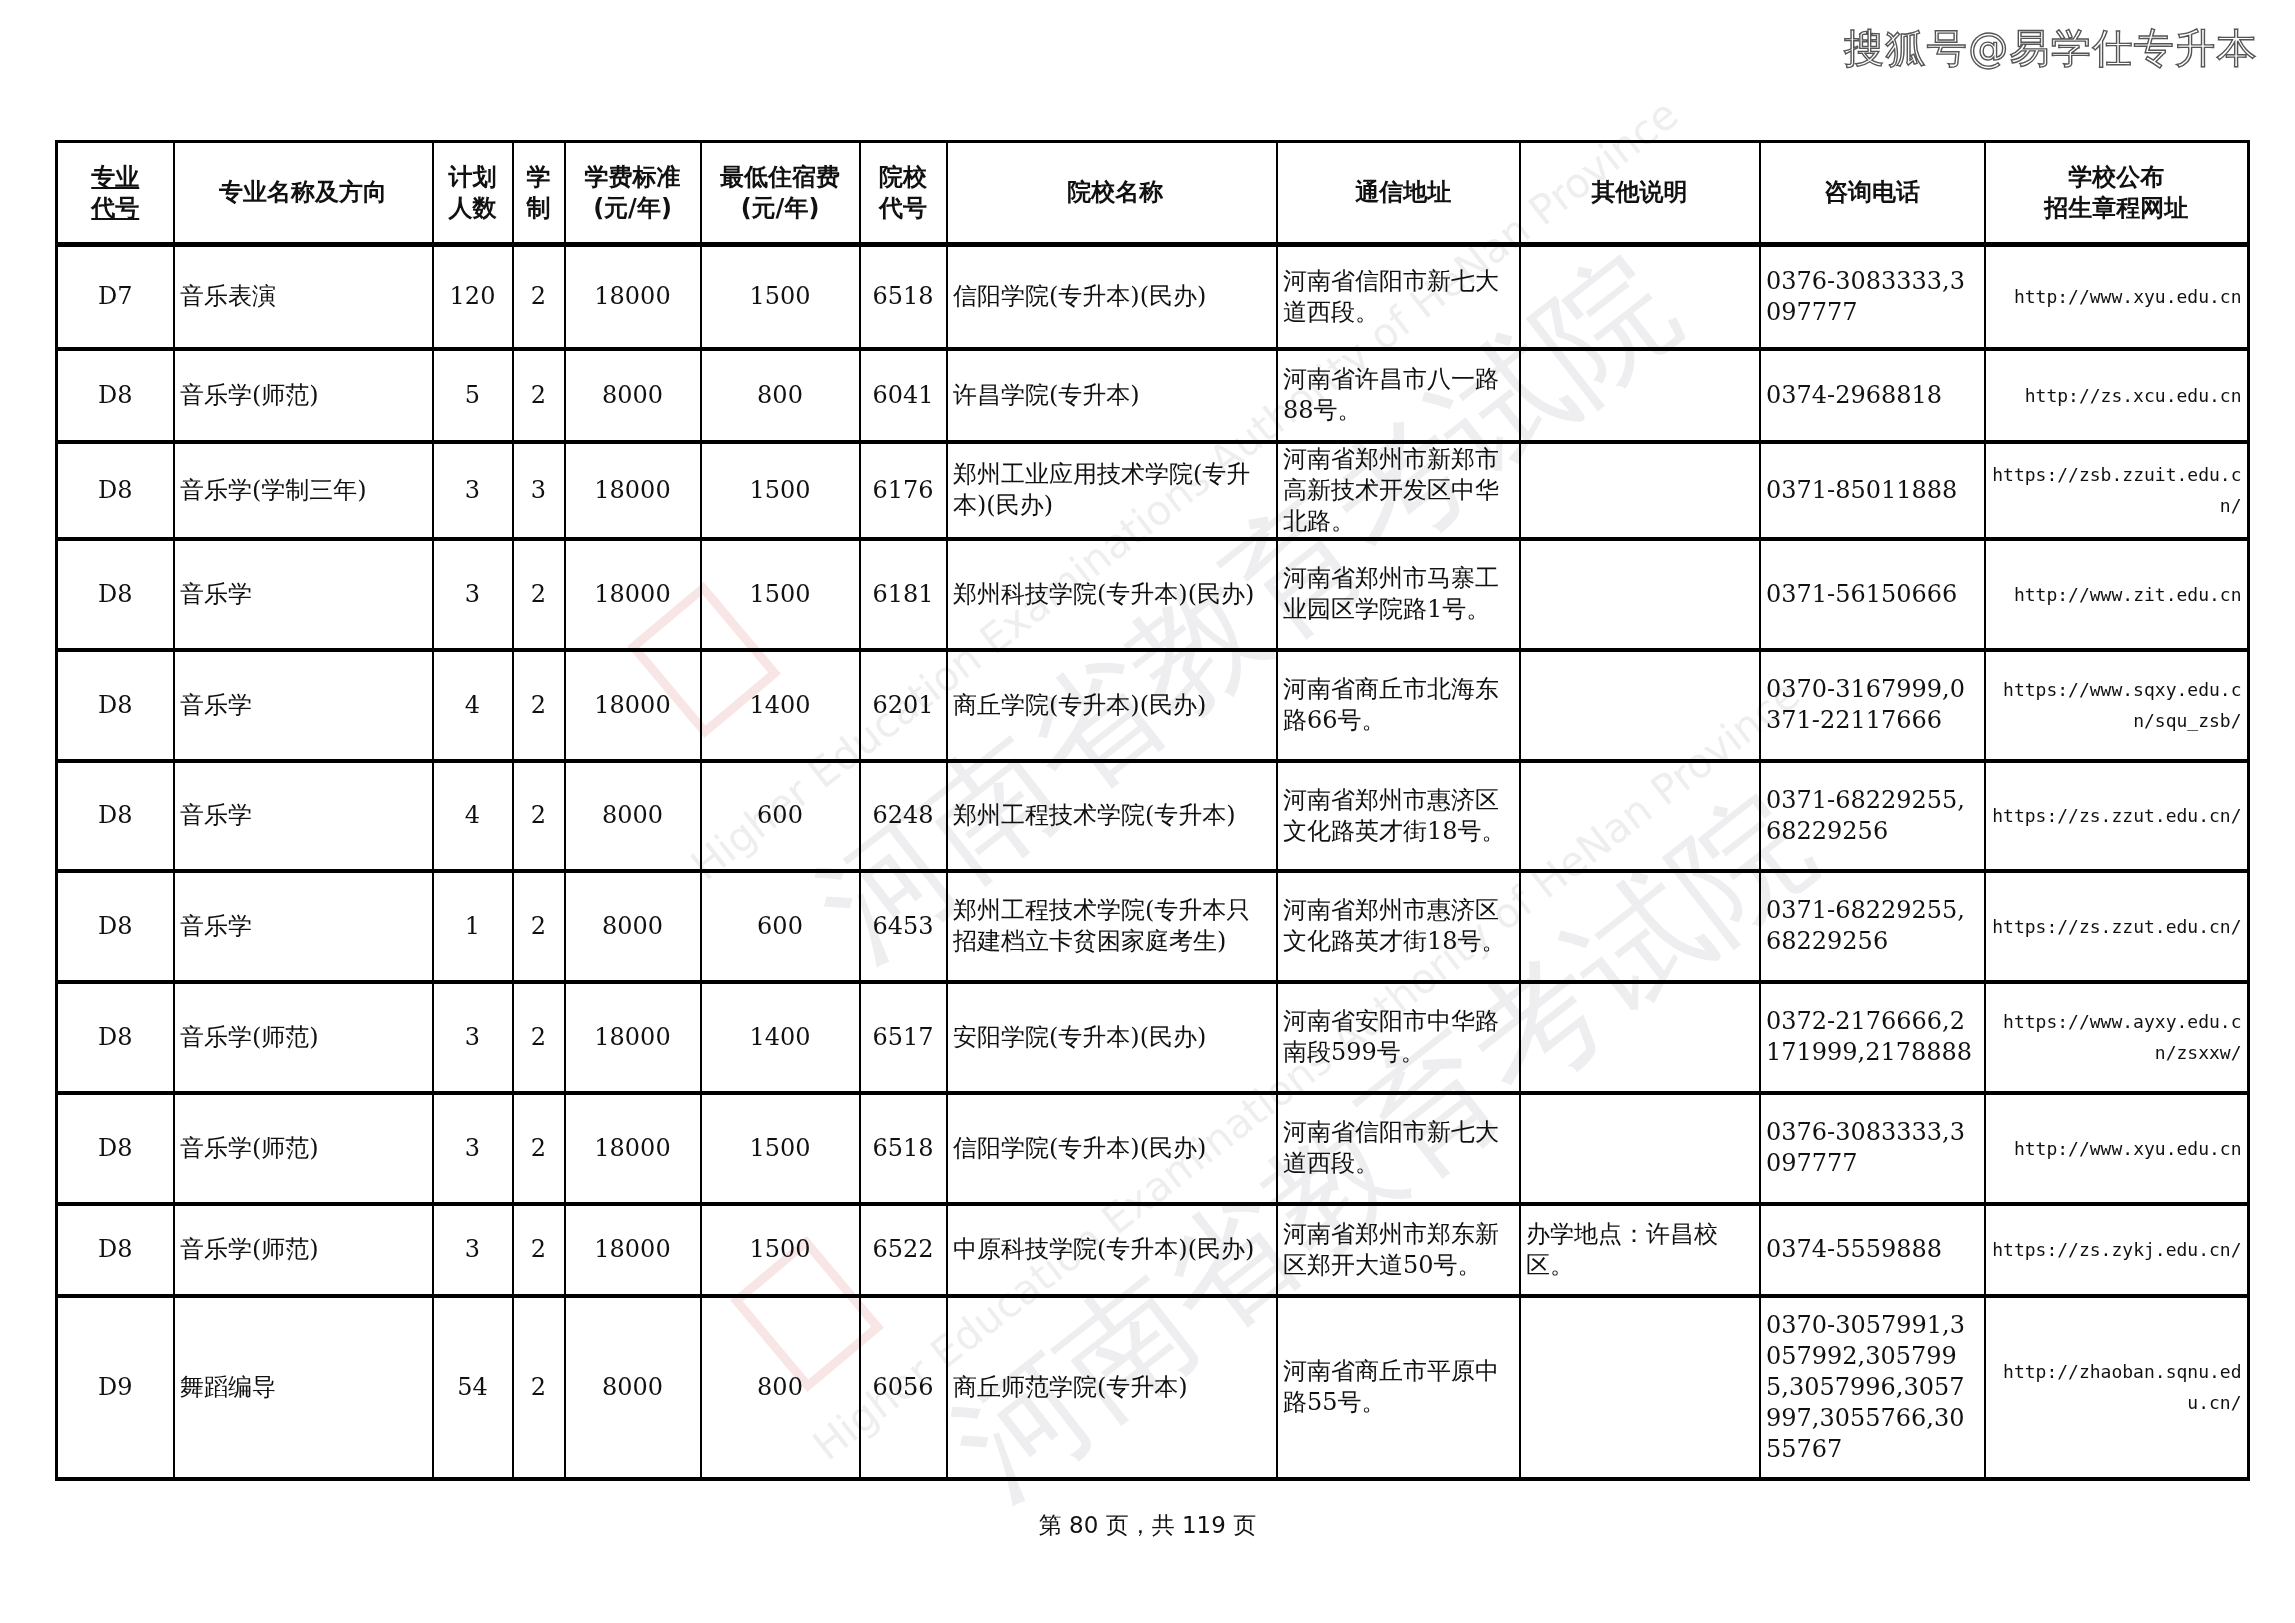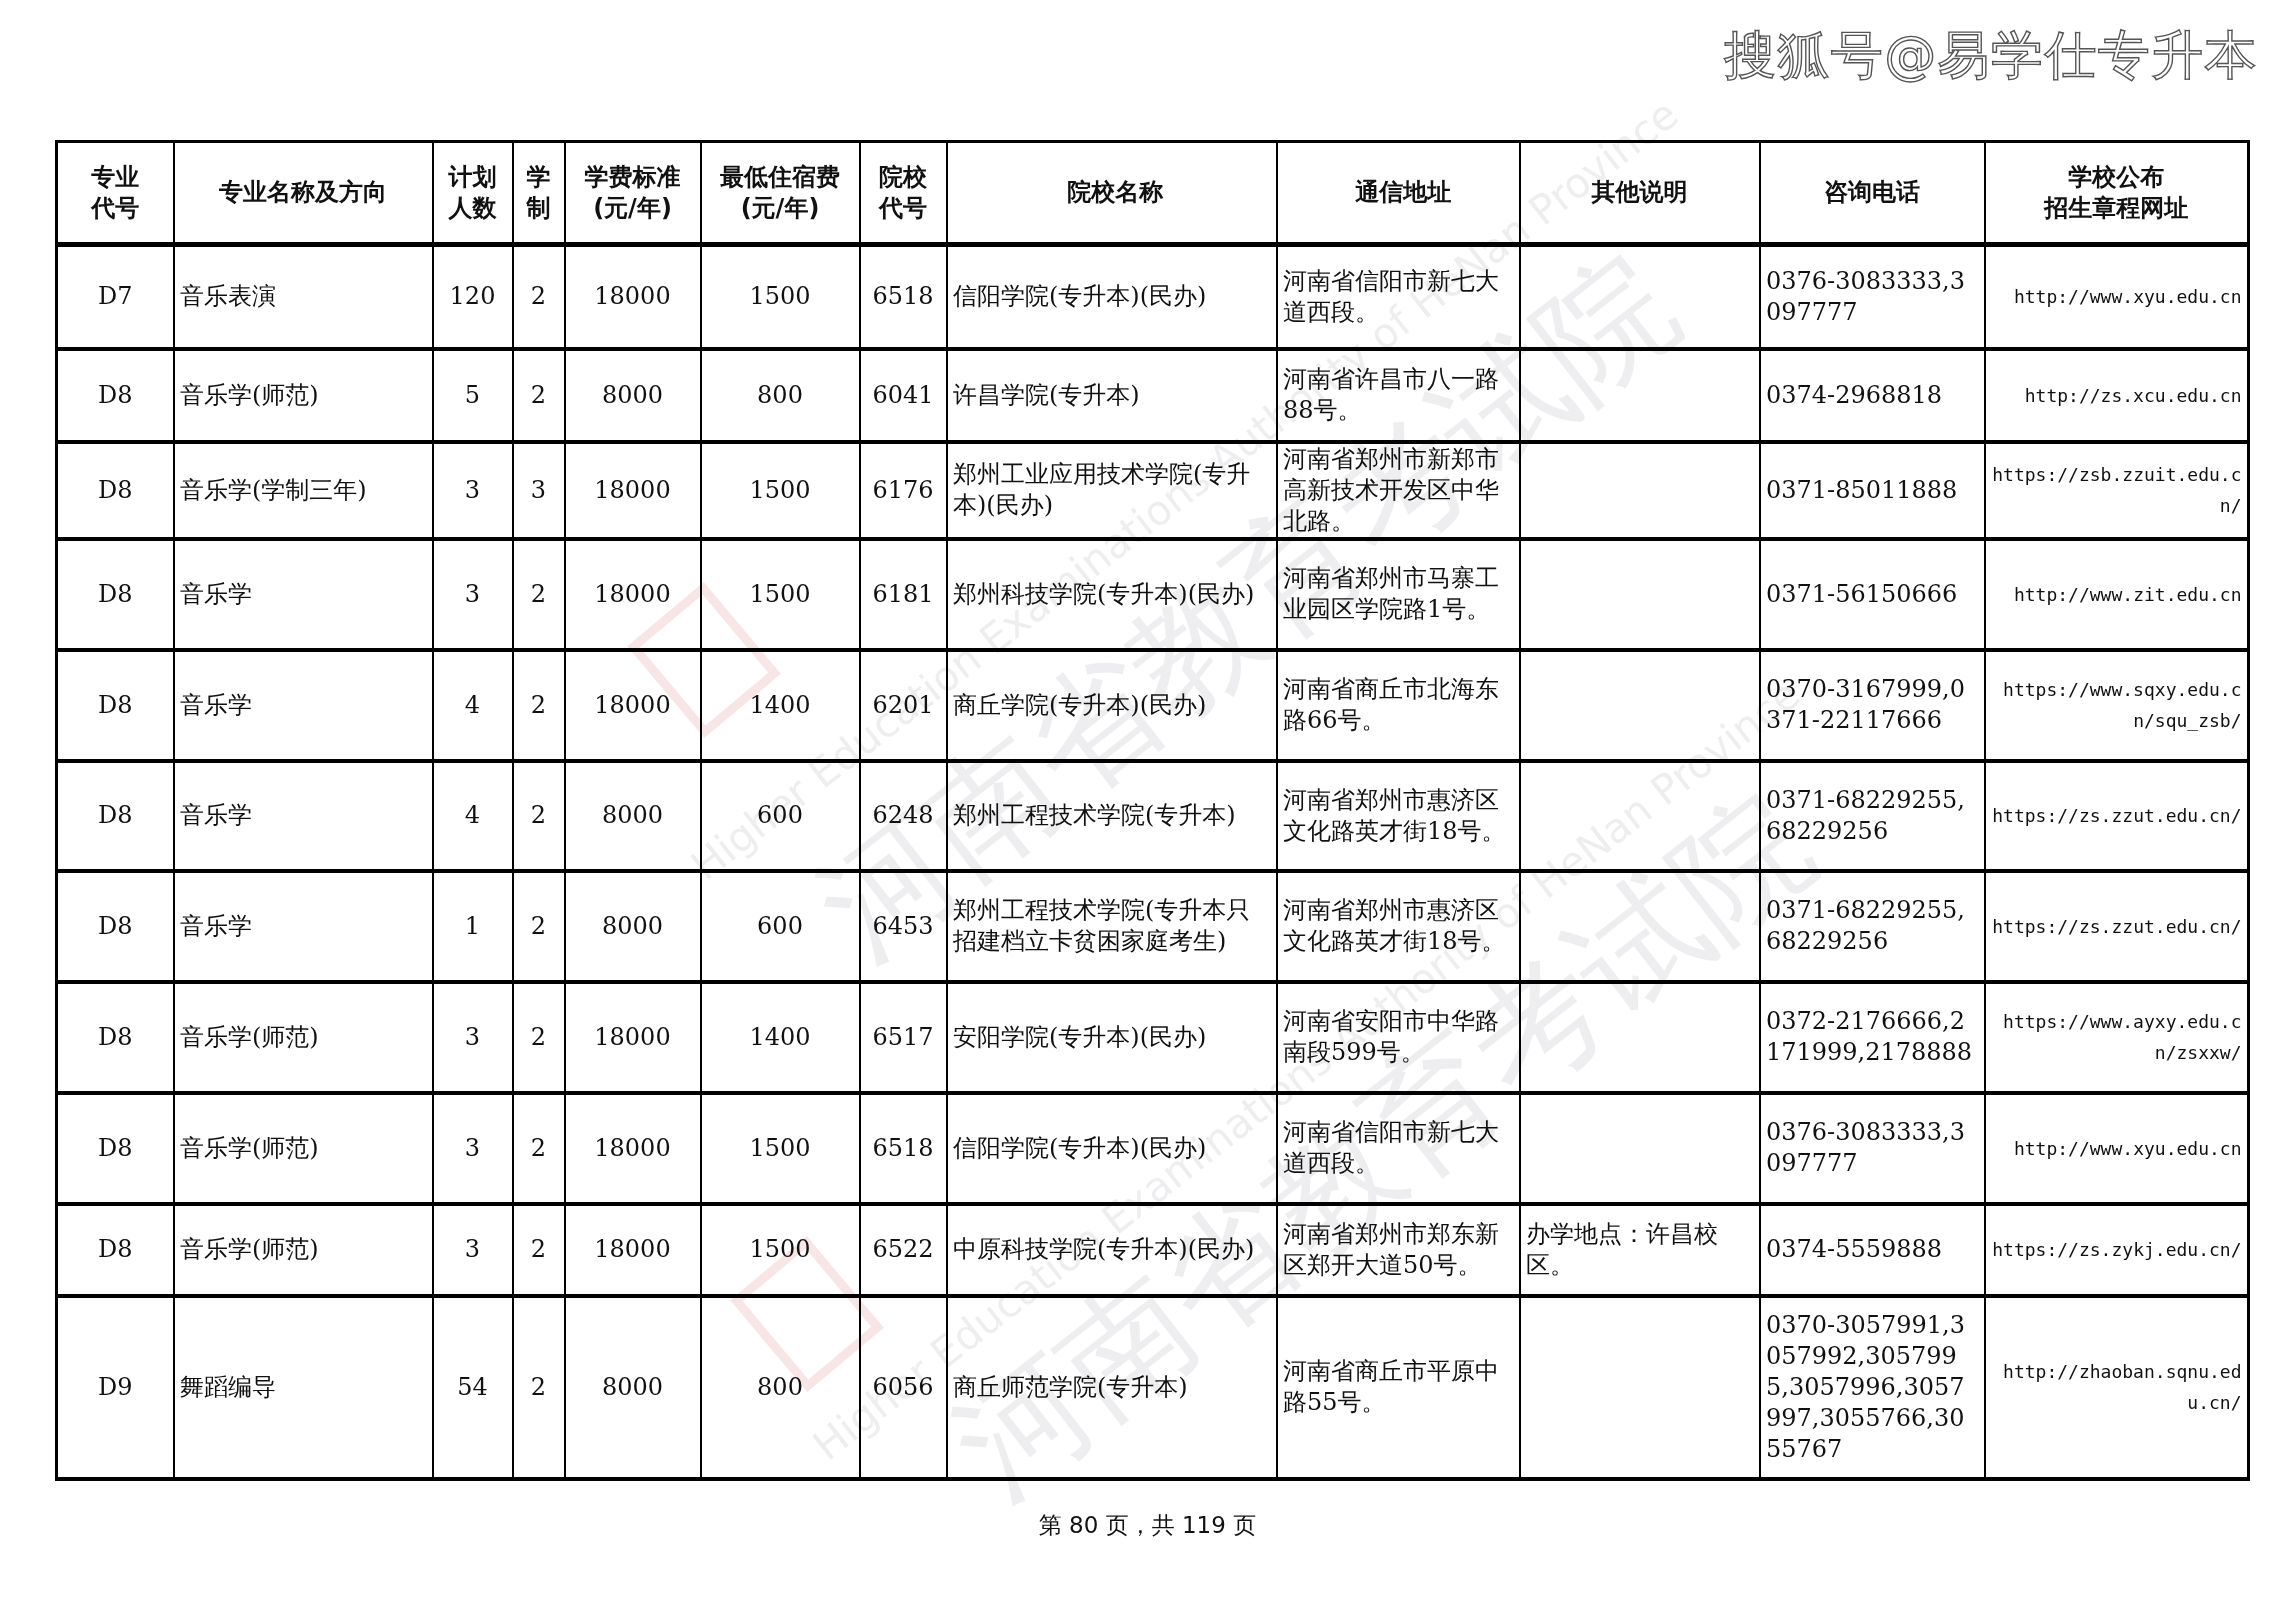--- a/index.html
+++ b/index.html
@@ -1,18 +1,18 @@
 <!DOCTYPE html>
 <html style="font-size:11px"><head>
 <meta charset="utf-8">
 <style>
   html, body { margin:0; padding:0; background:#ffffff; }
   body { width:2295px; height:1623px; position:relative; overflow:hidden;
          font-family:"DejaVu Serif","Liberation Serif",serif; color:#111; }
-  .watermark-top { position:absolute; right:37px; top:20.5px; font-size:52px;
+  .watermark-top { position:absolute; right:37px; top:20.5px; font-size:40px;
          color:#fff; font-family:"DejaVu Sans","Liberation Sans",sans-serif;
          -webkit-text-stroke:1.4px #555; letter-spacing:1.4px; }
   .bg-wm { position:absolute; pointer-events:none; color:rgba(150,150,160,0.16);
            font-family:"DejaVu Sans","Liberation Sans",sans-serif; transform-origin:left top; white-space:nowrap; }
   .bg-logo { position:absolute; pointer-events:none; border:9.5px solid rgba(210,90,90,0.15);
              width:82px; height:102px; transform:rotate(-40deg); }
   table.plan { position:absolute; left:55px; top:140px; width:2192px; border-collapse:collapse;
                table-layout:fixed; font-size:24px; }
   table.plan td, table.plan th { border:2px solid #000; padding:0 5.5px; vertical-align:middle; line-height:31px; }
   table.plan thead th { font-weight:bold; font-family:"DejaVu Sans","Liberation Sans",sans-serif; font-size:24px; text-align:center; height:99px; border-bottom:5.5px solid #000; }
@@ -49,21 +49,21 @@
       <col style="width:159px">
       <col style="width:87px">
       <col style="width:330px">
     <col style="width:243px">
       <col style="width:240px">
       <col style="width:225px">
       <col style="width:264px">
   </colgroup>
   <thead>
     <tr id="hdr">
-        <th style="white-space: pre-line;">专业
+        <th style="white-space: pre-line; text-decoration: underline;">专业
 代号</th>
         <th style="white-space: pre-line;">专业名称及方向</th>
         <th style="white-space: pre-line;">计划
 人数</th>
         <th style="white-space: pre-line;">学
 制</th>
         <th style="white-space: pre-line;">学费标准
 (元/年)</th>
         <th style="white-space: pre-line; margin-left: 22px;">最低住宿费
 (元/年)</th>

